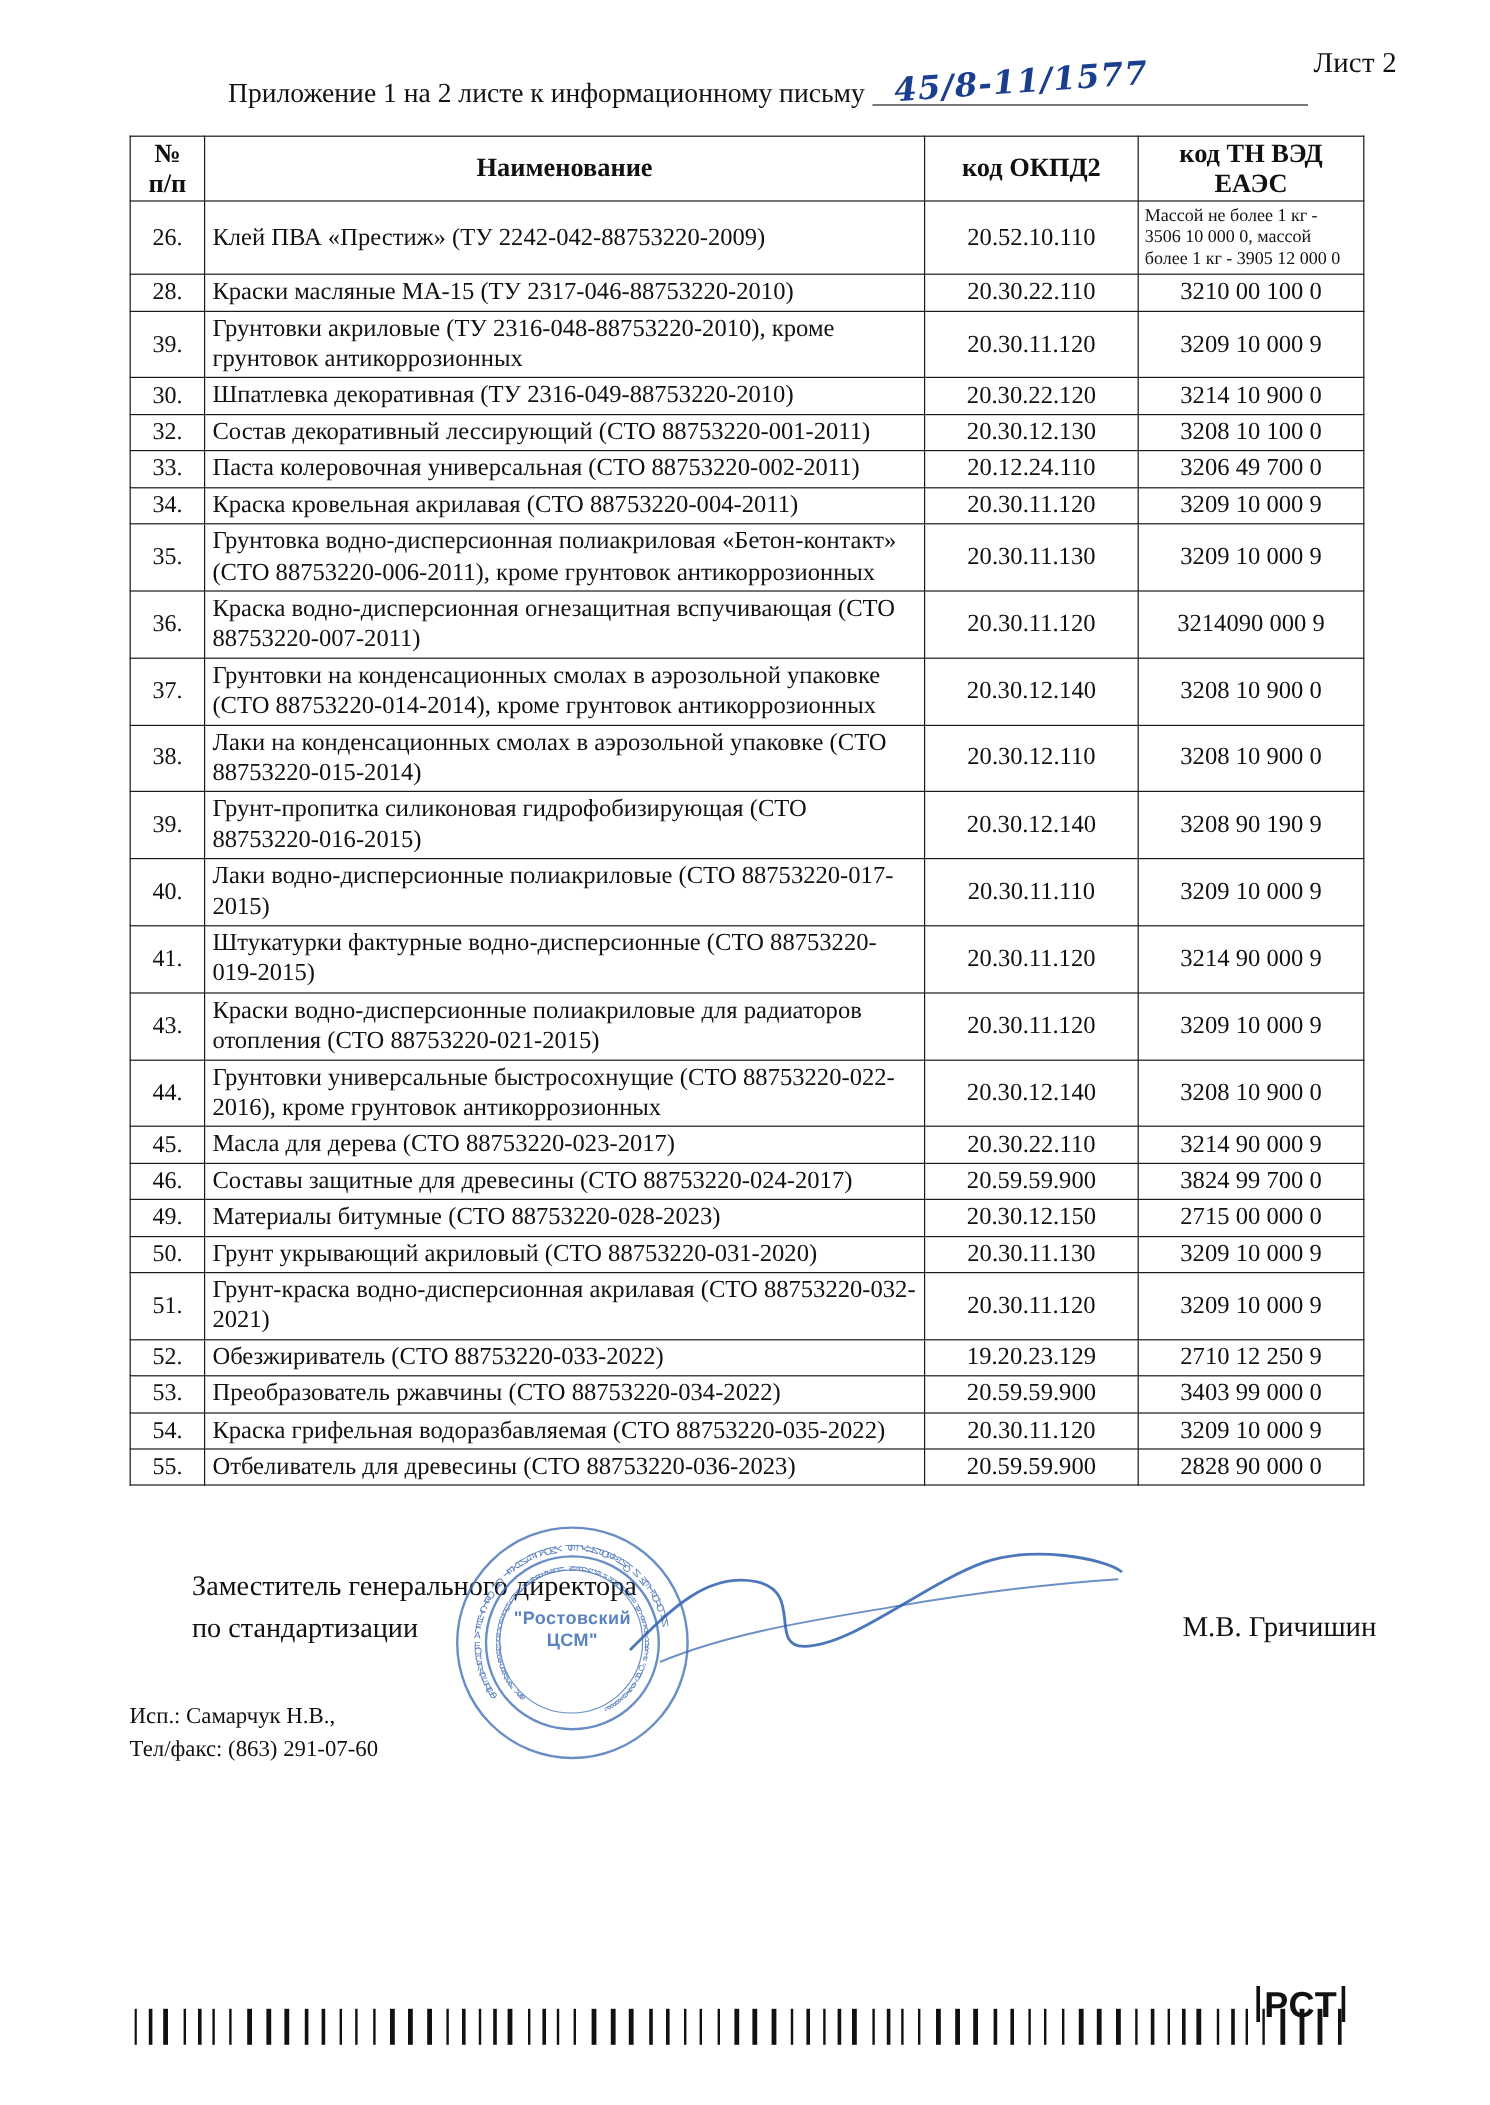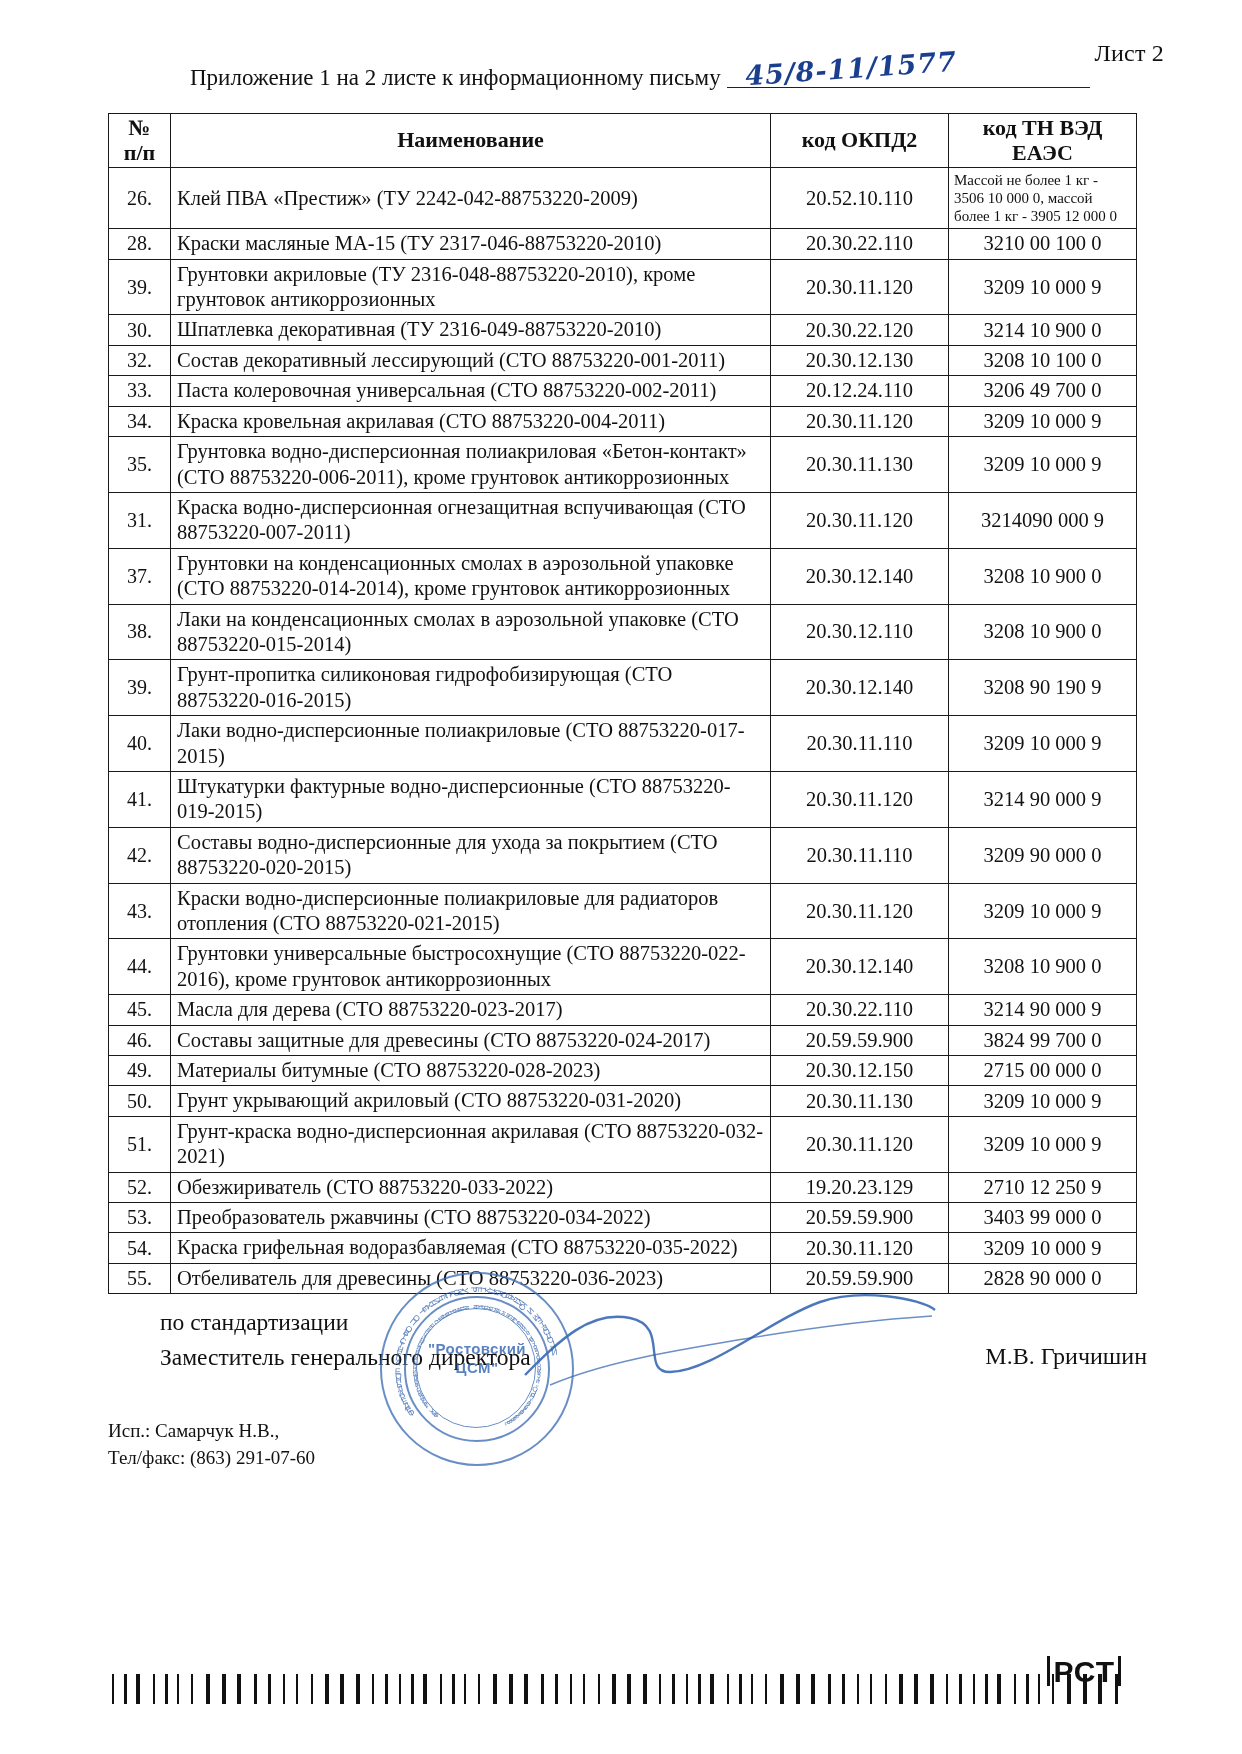--- a/index.html
+++ b/index.html
@@ -311,21 +311,21 @@
           <td class="code">20.30.11.120</td>
           <td class="code">3209 10 000 9</td>
         </tr>
         <tr>
           <td class="num">35.</td>
           <td class="name">Грунтовка водно-дисперсионная полиакриловая «Бетон-контакт» (СТО 88753220-006-2011), кроме грунтовок антикоррозионных</td>
           <td class="code">20.30.11.130</td>
           <td class="code">3209 10 000 9</td>
         </tr>
         <tr>
-          <td class="num">31.</td>
+          <td class="num">36.</td>
           <td class="name">Краска водно-дисперсионная огнезащитная вспучивающая (СТО 88753220-007-2011)</td>
           <td class="code">20.30.11.120</td>
           <td class="code">3214090 000 9</td>
         </tr>
         <tr>
           <td class="num">37.</td>
           <td class="name">Грунтовки на конденсационных смолах в аэрозольной упаковке (СТО 88753220-014-2014), кроме грунтовок антикоррозионных</td>
           <td class="code">20.30.12.140</td>
           <td class="code">3208 10 900 0</td>
         </tr>
@@ -347,26 +347,20 @@
           <td class="code">20.30.11.110</td>
           <td class="code">3209 10 000 9</td>
         </tr>
         <tr>
           <td class="num">41.</td>
           <td class="name">Штукатурки фактурные водно-дисперсионные (СТО 88753220-019-2015)</td>
           <td class="code">20.30.11.120</td>
           <td class="code">3214 90 000 9</td>
         </tr>
         <tr>
-          <td class="num">42.</td>
-          <td class="name">Составы водно-дисперсионные для ухода за покрытием (СТО 88753220-020-2015)</td>
-          <td class="code">20.30.11.110</td>
-          <td class="code">3209 90 000 0</td>
-        </tr>
-        <tr>
           <td class="num">43.</td>
           <td class="name">Краски водно-дисперсионные полиакриловые для радиаторов отопления (СТО 88753220-021-2015)</td>
           <td class="code">20.30.11.120</td>
           <td class="code">3209 10 000 9</td>
         </tr>
         <tr>
           <td class="num">44.</td>
           <td class="name">Грунтовки универсальные быстросохнущие (СТО 88753220-022-2016), кроме грунтовок антикоррозионных</td>
           <td class="code">20.30.12.140</td>
           <td class="code">3208 10 900 0</td>
@@ -422,22 +416,22 @@
         <tr>
           <td class="num">55.</td>
           <td class="name">Отбеливатель для древесины (СТО 88753220-036-2023)</td>
           <td class="code">20.59.59.900</td>
           <td class="code">2828 90 000 0</td>
         </tr>
       </tbody>
   </table>
 
   <div class="sig-block">
+    <div>Заместитель генерального директора</div>
     <div>по стандартизации</div>
-    <div>Заместитель генерального директора</div>
   </div>
   <div class="sig-name">М.В. Гричишин</div>
 
   <svg class="signature-scribble" viewBox="0 0 420 130">
     <path d="M5,95 C40,60 70,30 110,38 C150,46 120,92 150,92 C190,92 250,40 300,22 C340,8 400,18 415,30" fill="none" stroke="#2d5fae" stroke-width="2.4" opacity="0.85"></path>
     <path d="M30,105 C90,80 160,70 230,58 C290,48 350,40 412,36" fill="none" stroke="#2d5fae" stroke-width="1.6" opacity="0.7"></path>
   </svg>
 
   <div class="stamp">
     <div class="inner-ring"></div>

